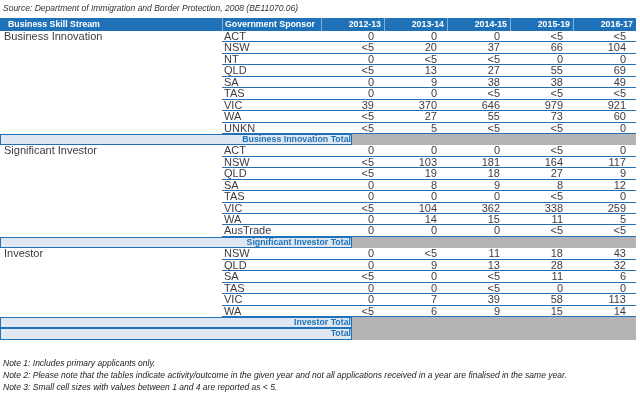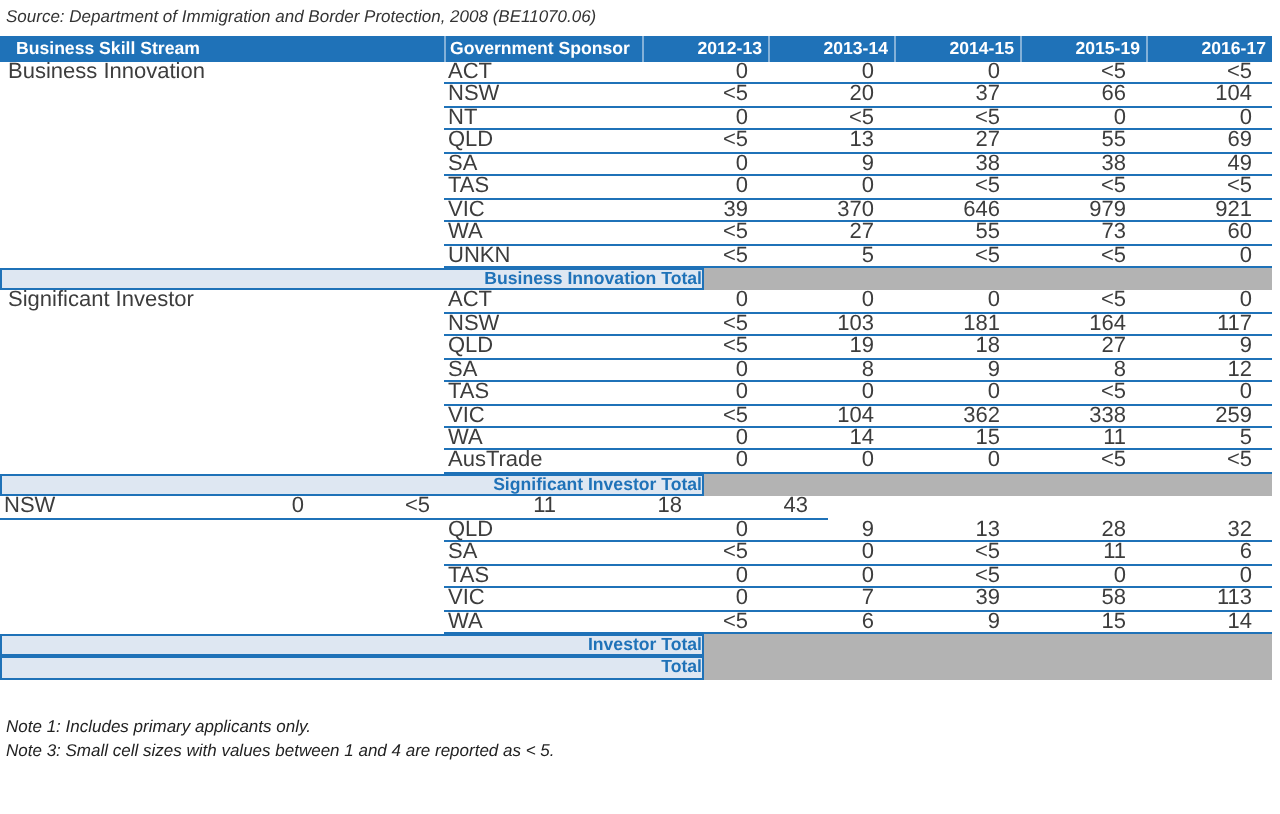--- a/index.html
+++ b/index.html
@@ -252,20 +252,21 @@
             <div class="value-cell">0</div>
             <div class="value-cell">&lt;5</div>
             <div class="value-cell">&lt;5</div>
           </div>
         </div>
         <div class="total-row">
           <div class="total-label">Significant Investor Total</div>
           <div class="total-fill"></div>
         </div>
         <div class="trow">
+          <div class="stream-cell">Investor</div>
           <div class="lined">
             <div class="sponsor-cell">NSW</div>
             <div class="value-cell">0</div>
             <div class="value-cell">&lt;5</div>
             <div class="value-cell">11</div>
             <div class="value-cell">18</div>
             <div class="value-cell">43</div>
           </div>
         </div>
         <div class="trow">
@@ -329,15 +330,16 @@
         </div>
         <div class="total-row">
           <div class="total-label">Total</div>
           <div class="total-fill"></div>
         </div>
       </div>
   </div>
 
   <div class="notes">
     <div class="note">Note 1: Includes primary applicants only.</div>
+    <div class="note">Note 2: Please note that the tables indicate activity/outcome in the given year and not all applications received in a year are finalised in the same year.</div>
     <div class="note">Note 3: Small cell sizes with values between 1 and 4 are reported as &lt; 5.</div>
   </div>
 </div>
 
 </body></html>

